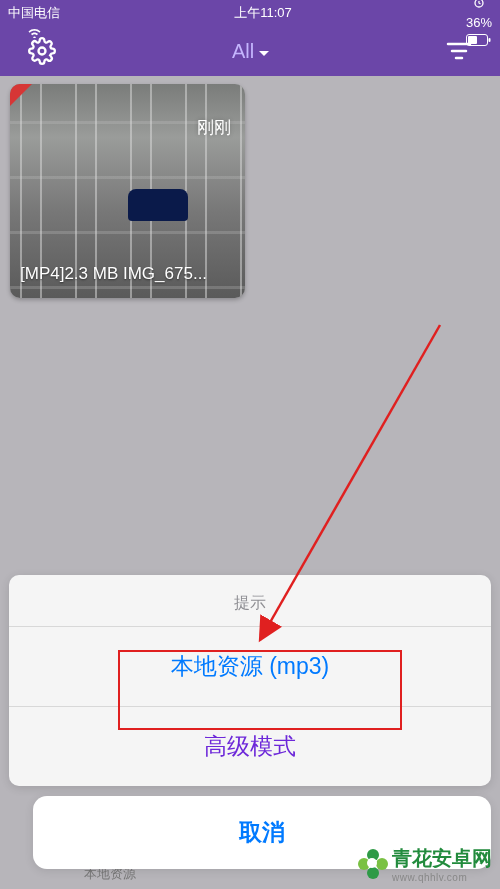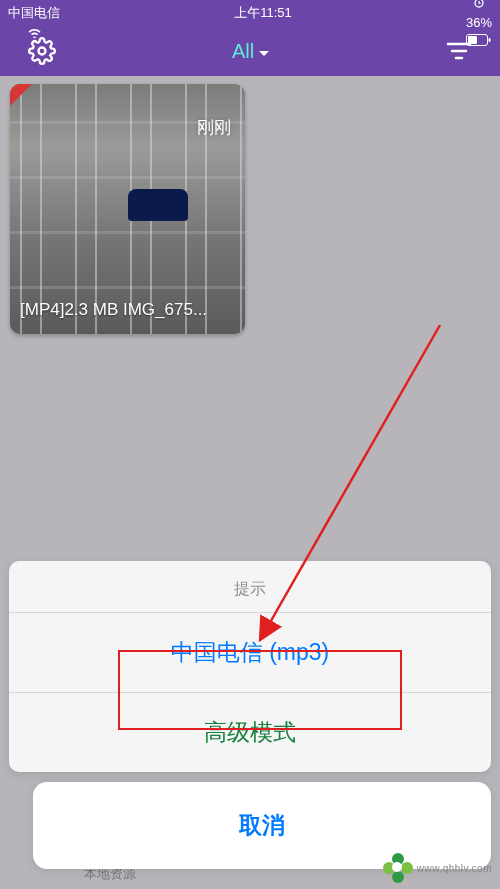--- a/index.html
+++ b/index.html
@@ -29,21 +29,21 @@
     align-items: center;
     gap: 4px;
     flex-direction: column;
   }
   .status-center { flex: 1; justify-content: center; font-weight: 500; }
 
   
   .nav-bar {
     height: 50px;
     background: #6b46a8;
-    color: #5eead4;
+    color: #c4b5fd;
     display: flex;
     align-items: center;
     justify-content: space-between;
     padding: 0 28px;
   }
   .nav-title {
     font-size: 20px;
     display: flex;
     align-items: center;
     gap: 4px;
@@ -58,21 +58,21 @@
     bottom: 0;
     width: 100%;
   }
 
   
   .thumb {
     position: absolute;
     top: 8px;
     left: 10px;
     width: 235px;
-    height: 250px;
+    height: 214px;
     border-radius: 10px;
     overflow: hidden;
     box-shadow: 0 2px 4px rgba(0,0,0,0.25);
     background: linear-gradient(180deg, #7a7c7a 0%, #9a9c9a 25%, #777 60%, #5a5a5a 100%);
   }
   .corner-flag {
     position: absolute;
     top: 0; left: 0;
     width: 0; height: 0;
     border-top: 22px solid #d63636;
@@ -136,31 +136,31 @@
   }
   .sheet-item {
     text-align: center;
     font-size: 23px;
     padding: 24px 0;
     border-bottom: 1px solid #d8d8d8;
     cursor: pointer;
   }
   .sheet-item:last-child { border-bottom: none; }
   .blue { color: #007aff; }
-  .red { color: #15803d; }
+  .red { color: #6d28d9; }
 
   .cancel-sheet {
     margin-top: 10px;
     background: #fff;
     border-radius: 14px;
     text-align: center;
     font-size: 23px;
     color: #007aff;
     font-weight: 600;
-    padding: 28px 0;
+    padding: 21px 0;
     cursor: pointer;
     box-shadow: 0 2px 10px rgba(0,0,0,.1);
     margin-left: 24px;
   }
 
   
   .annot-box {
     position: absolute;
     border: 2px solid #e02020;
     left: 118px;
@@ -238,21 +238,21 @@
     </span>
     <span>中国电信</span>
     <span>
       <svg width="15" height="11" viewBox="0 0 15 11">
           <g fill="#fff">
             <path d="M7.5 9.5a1.3 1.3 0 100 2.6 1.3 1.3 0 000-2.6zM4 7c2-2 5-2 7 0l-1.2 1.2c-1.3-1.3-3.3-1.3-4.6 0zM1.5 4.5c3.3-3.3 8.7-3.3 12 0l-1.2 1.2c-2.7-2.6-7-2.6-9.6 0z"></path>
           </g>
         </svg>
     </span>
   </div>
-  <div class="status-center">上午11:51</div>
+  <div class="status-center">上午11:07</div>
   <div class="status-right">
     <span>
       <svg width="11" height="11" viewBox="0 0 11 11">
           <path fill="#fff" d="M10.5.5L.5 5l4.5 1 1 4.5z"></path>
         </svg>
     </span>
     <span>
       <svg width="12" height="12" viewBox="0 0 12 12">
           <circle cx="6" cy="7" r="4" fill="none" stroke="#fff" stroke-width="1.3"></circle>
           <path stroke="#fff" stroke-width="1.3" d="M6 5v2l1.5 1M2 2.5L3.5 1M10 2.5L8.5 1"></path>
@@ -301,21 +301,21 @@
     <div class="timestamp-label">刚刚</div>
     <div class="file-label">[MP4]2.3 MB IMG_675...</div>
   </div>
 </div>
 
 <div class="obscured">本地资源</div>
 
 <div class="sheet-wrap">
   <div class="sheet">
     <div class="sheet-title">提示</div>
-    <div class="sheet-item blue">中国电信 (mp3)</div>
+    <div class="sheet-item blue">本地资源 (mp3)</div>
     <div class="sheet-item red">高级模式</div>
   </div>
   <div class="cancel-sheet">取消</div>
 </div>
 
 <div class="annot-box"></div>
 
 <svg class="arrow-svg" width="220" height="340">
   <defs>
     <marker id="ah" markerWidth="12" markerHeight="12" refX="9" refY="5" orient="auto">
@@ -327,15 +327,16 @@
 
 <div class="watermark">
   <div class="flower">
     <div class="petal" style="background:#2e9a46;left:9px;top:0"></div>
     <div class="petal" style="background:#7ac143;left:18px;top:9px"></div>
     <div class="petal" style="background:#2e9a46;left:9px;top:18px"></div>
     <div class="petal" style="background:#7ac143;left:0;top:9px"></div>
     <div class="petal" style="background:#fff;left:9px;top:9px;width:10px;height:10px"></div>
   </div>
   <div>
+    <span>青花安卓网</span>
     <span class="sub">www.qhhlv.com</span>
   </div>
 </div>
 
 </body></html>

